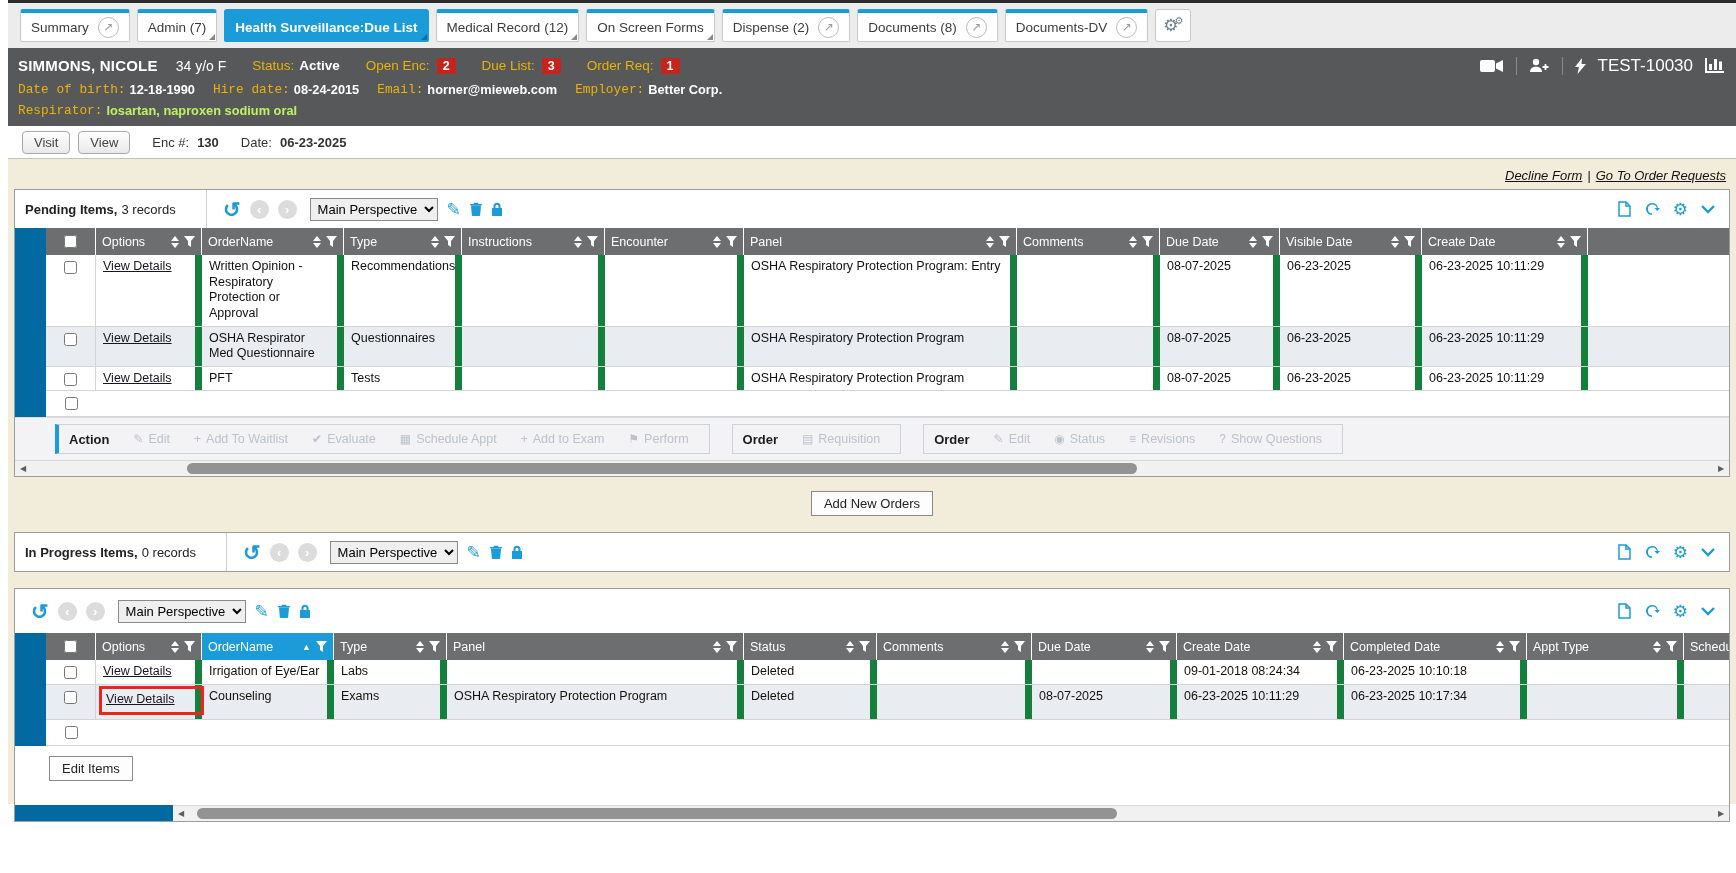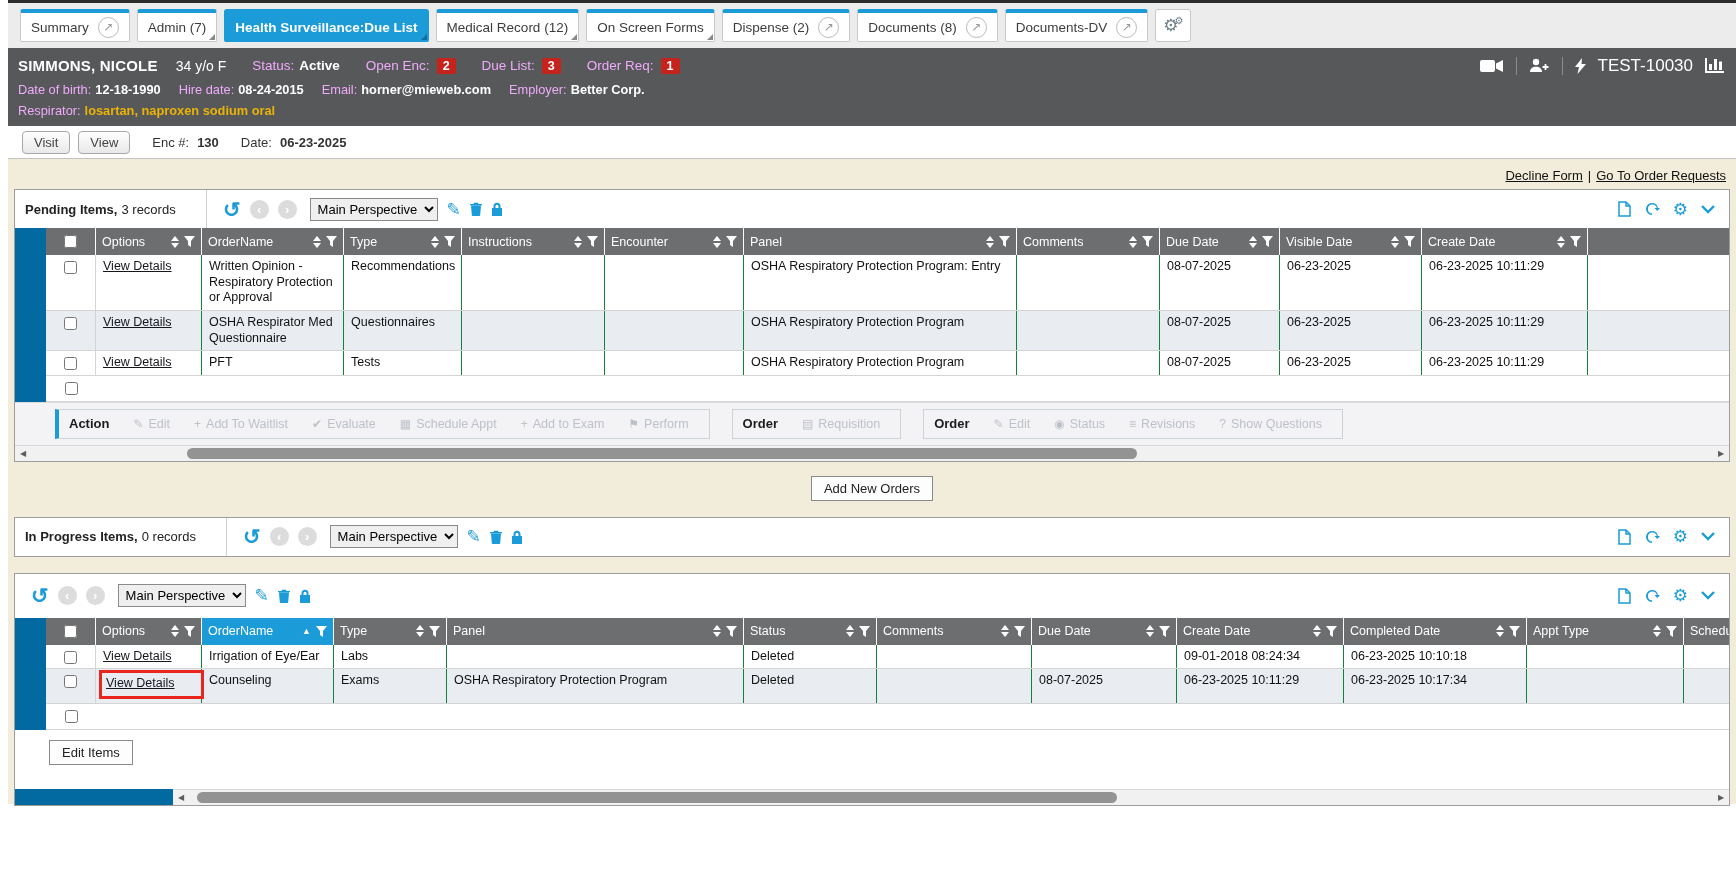--- a/index.html
+++ b/index.html
@@ -13,40 +13,40 @@
   .extcircle{display:inline-flex;align-items:center;justify-content:center;width:21px;height:21px;border:1px solid #b9b9b9;border-radius:50%;color:#9a9a9a;font-size:12px;margin-left:9px;background:#fff;}
   .fold{position:absolute;right:1px;bottom:1px;width:0;height:0;border-left:6px solid transparent;border-bottom:6px solid #8a8a8a;}
   .tab.active .fold{border-bottom-color:#0e6f9e;}
   .gearbtn{display:flex;align-items:center;justify-content:center;height:33px;width:36px;background:#fff;border:1px solid #c9c9c9;border-radius:3px;color:#6f7f8a;font-size:17px;cursor:pointer;}
   .gearbtn .g2{font-size:10px;margin:-10px 0 0 -4px;}
   
   .pbar{background:#57585a;color:#fff;padding:4px 12px 5px 10px;}
   .prow1{display:flex;align-items:center;height:27px;font-size:13.5px;}
   .pname{font-size:15px;font-weight:bold;letter-spacing:.2px;}
   .page-sex{margin-left:18px;font-size:14px;}
-  .plabel{color:#f0abfc;margin-left:26px;}
+  .plabel{color:#eab308;margin-left:26px;}
   .pval{color:#fff;font-weight:bold;margin-left:5px;}
   .badge{background:#c5231c;color:#fff;font-weight:bold;font-size:12.5px;padding:1px 6px;border-radius:2px;margin-left:7px;}
   .pright{margin-left:auto;display:flex;align-items:center;gap:12px;}
   .psep{width:1px;height:18px;background:#8b8b8b;}
   .picon{display:flex;align-items:center;cursor:pointer;}
   .pid{font-size:17px;}
   .chartwrap{border-bottom:2px solid #fff;border-left:2px solid #fff;padding:0 1px 1px 1px;}
   .prow2,.prow3{display:flex;align-items:center;height:21px;font-size:12.8px;}
-  .prow2 .plabel,.prow3 .plabel{margin-left:0;margin-right:4px;}
+  .prow2 .plabel,.prow3 .plabel{margin-left:0;margin-right:4px;font-family:Liberation Mono, monospace;}
   .pgap{width:18px;}
-  .meds{color:#eab308;font-weight:bold;}
+  .meds{color:#bef264;font-weight:bold;}
   
   .encbar{height:33px;background:#fff;display:flex;align-items:center;padding-left:14px;font-size:13px;color:#333;border-bottom:1px solid #c2c2c2;gap:8px;}
   .encbtn{padding:3px 11px;font-size:13px;color:#444;background:linear-gradient(#fefefe,#e9e9e9);border:1px solid #a8a8a8;border-radius:4px;cursor:pointer;}
   .enclbl{margin-left:14px;}
   .encval{font-weight:bold;}
   
   .beige{background:#f2ecda;height:645px;padding:0 6px;}
-  .linksrow{height:26px;display:flex;justify-content:flex-end;align-items:center;font-size:13px;color:#111;padding:6px 4px 0 0;gap:5px;}
+  .linksrow{height:26px;display:flex;justify-content:flex-end;align-items:center;font-size:13px;color:#111;padding:6px 4px 0 0;gap:5px;font-style:italic;}
   .linksrow a{color:#111;text-decoration:underline;cursor:pointer;}
   
   .panel{background:#0369a1;border:1px solid #9d9d9d;margin-top:4px;overflow:hidden;}
   .ptoolbar{display:flex;align-items:center;height:38px;background:#fff;}
   .ttl{display:flex;align-items:center;height:100%;border-right:1px solid #cfcfcf;padding:0 10px;font-size:13px;color:#222;white-space:nowrap;}
   .ttl b{margin-right:4px;}
   .redbox{border:3px solid #e8261d;padding:3px 7px;margin-right:6px;background:#fff;display:inline-flex;align-items:center;}
   .tools{display:flex;align-items:center;gap:9px;padding-left:16px;}
   .undo{color:#1b9bd7;font-size:21px;font-weight:bold;line-height:1;cursor:pointer;}
   .navc{display:inline-flex;align-items:center;justify-content:center;width:19px;height:19px;border-radius:50%;background:#dcdcdc;color:#fff;font-size:13px;font-weight:bold;cursor:pointer;}
@@ -65,21 +65,21 @@
   .hcell{display:flex;align-items:center;justify-content:space-between;color:#fff;padding:0 6px;height:27px;border-right:1px solid #fff;cursor:pointer;flex:0 0 auto;}
   .hcell.sorted{background:#1b9bd7;}
   .hlabel{white-space:nowrap;overflow:hidden;}
   .hicons{display:flex;align-items:center;gap:5px;}
   .tri{display:block;width:0;height:0;border-left:4px solid transparent;border-right:4px solid transparent;}
   .tri.up{border-bottom:5px solid #fff;margin-bottom:2px;}
   .tri.dn{border-top:5px solid #fff;}
   .sortasc{color:#fff;font-size:9px;}
   .hfill{flex:1 1 auto;background:#6d6e70;}
   .rfill{flex:1 1 auto;}
-  .tcell{padding:4px 7px;border-right:1px solid #15803d;flex:0 0 auto;line-height:1.25;}
+  .tcell{padding:4px 7px;border-right:7px solid #15803d;flex:0 0 auto;line-height:1.25;}
   .vdlink{color:#16161d;text-decoration:underline;cursor:pointer;white-space:nowrap;}
   .vdlink.hl{display:inline-block;border:3px solid #e8261d;padding:3px 26px 4px 4px;margin:-3px 0 0 -4px;}
   .lastrow{border-bottom:1px solid #d4d4d4;height:26px;}
   .lastrow .rfill{border:none;}
   
   .actionbar{display:flex;align-items:center;gap:22px;background:#f3f3f5;border-top:1px solid #ddd;padding:6px 10px 6px 40px;}
   .agroup{display:flex;align-items:center;border:1px solid #ccd3d8;background:#f3f3f5;padding:4px 10px;gap:4px;}
   .agroup.accent{border-left:4px solid #1b9bd7;}
   .aglabel{font-size:13px;font-weight:600;color:#1c1c1c;margin-right:10px;}
   .abtn{display:inline-flex;align-items:center;gap:5px;font-size:12.5px;color:#bdc1c9;padding:3px 10px;cursor:default;white-space:nowrap;}

